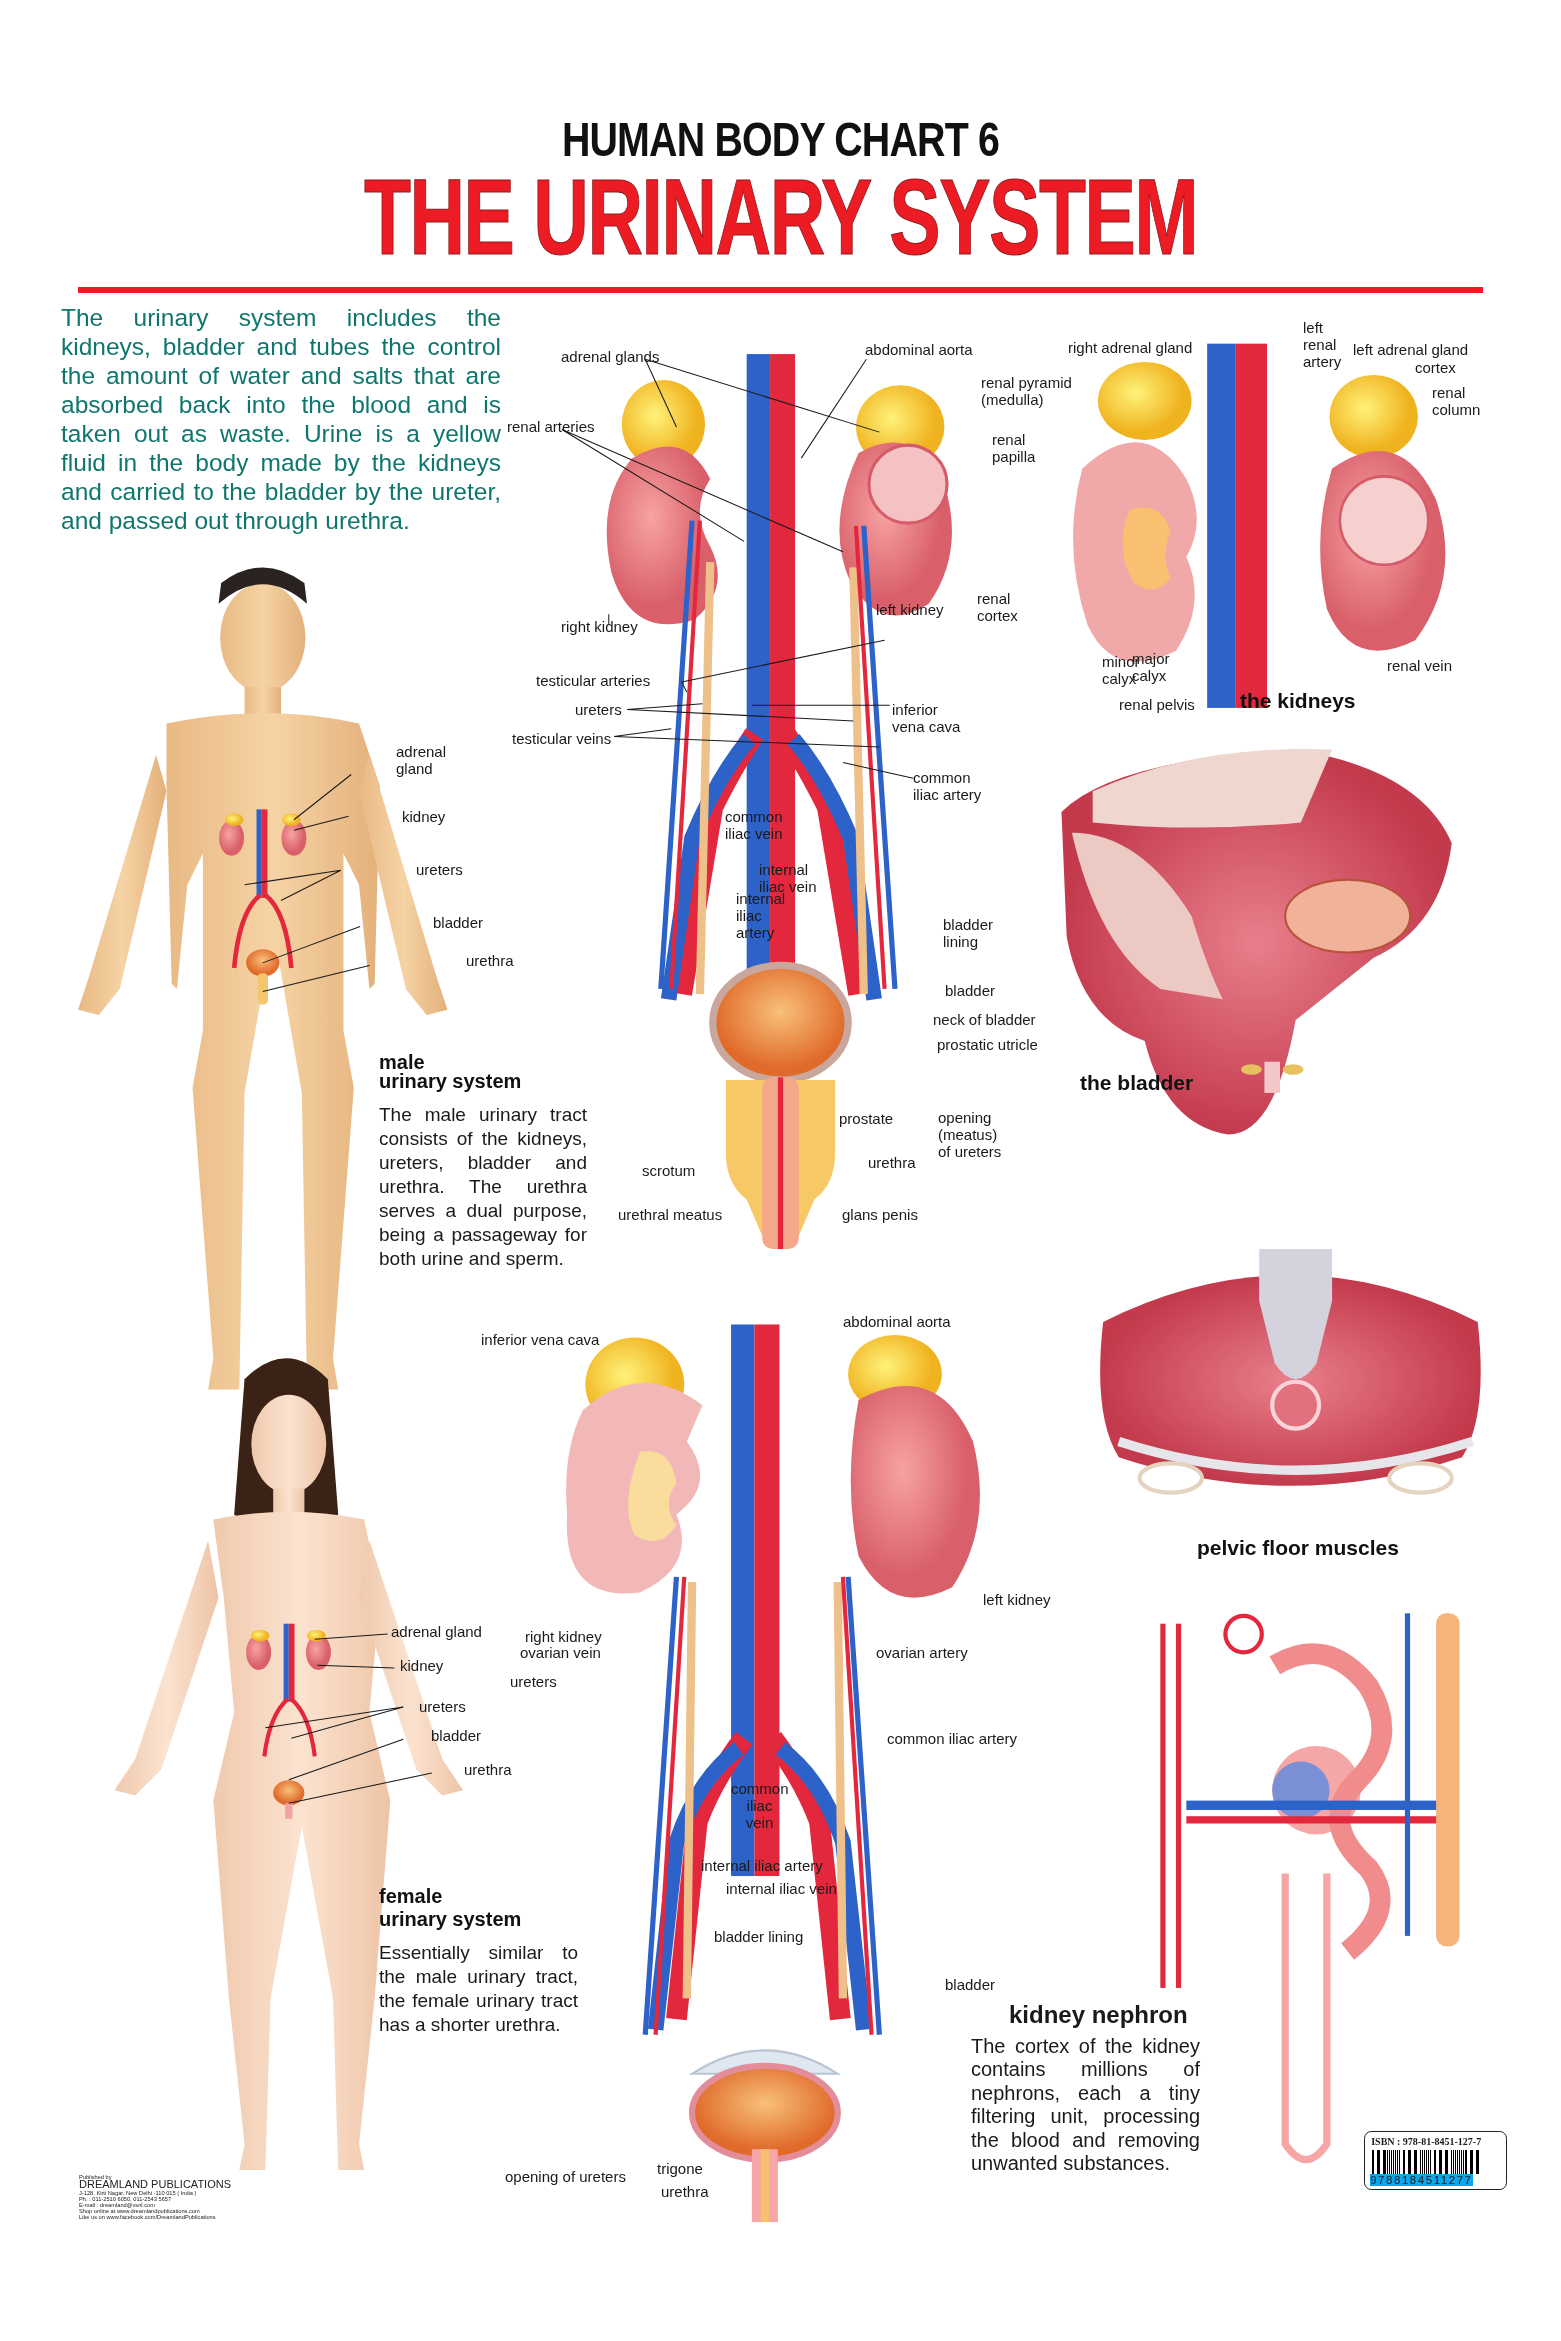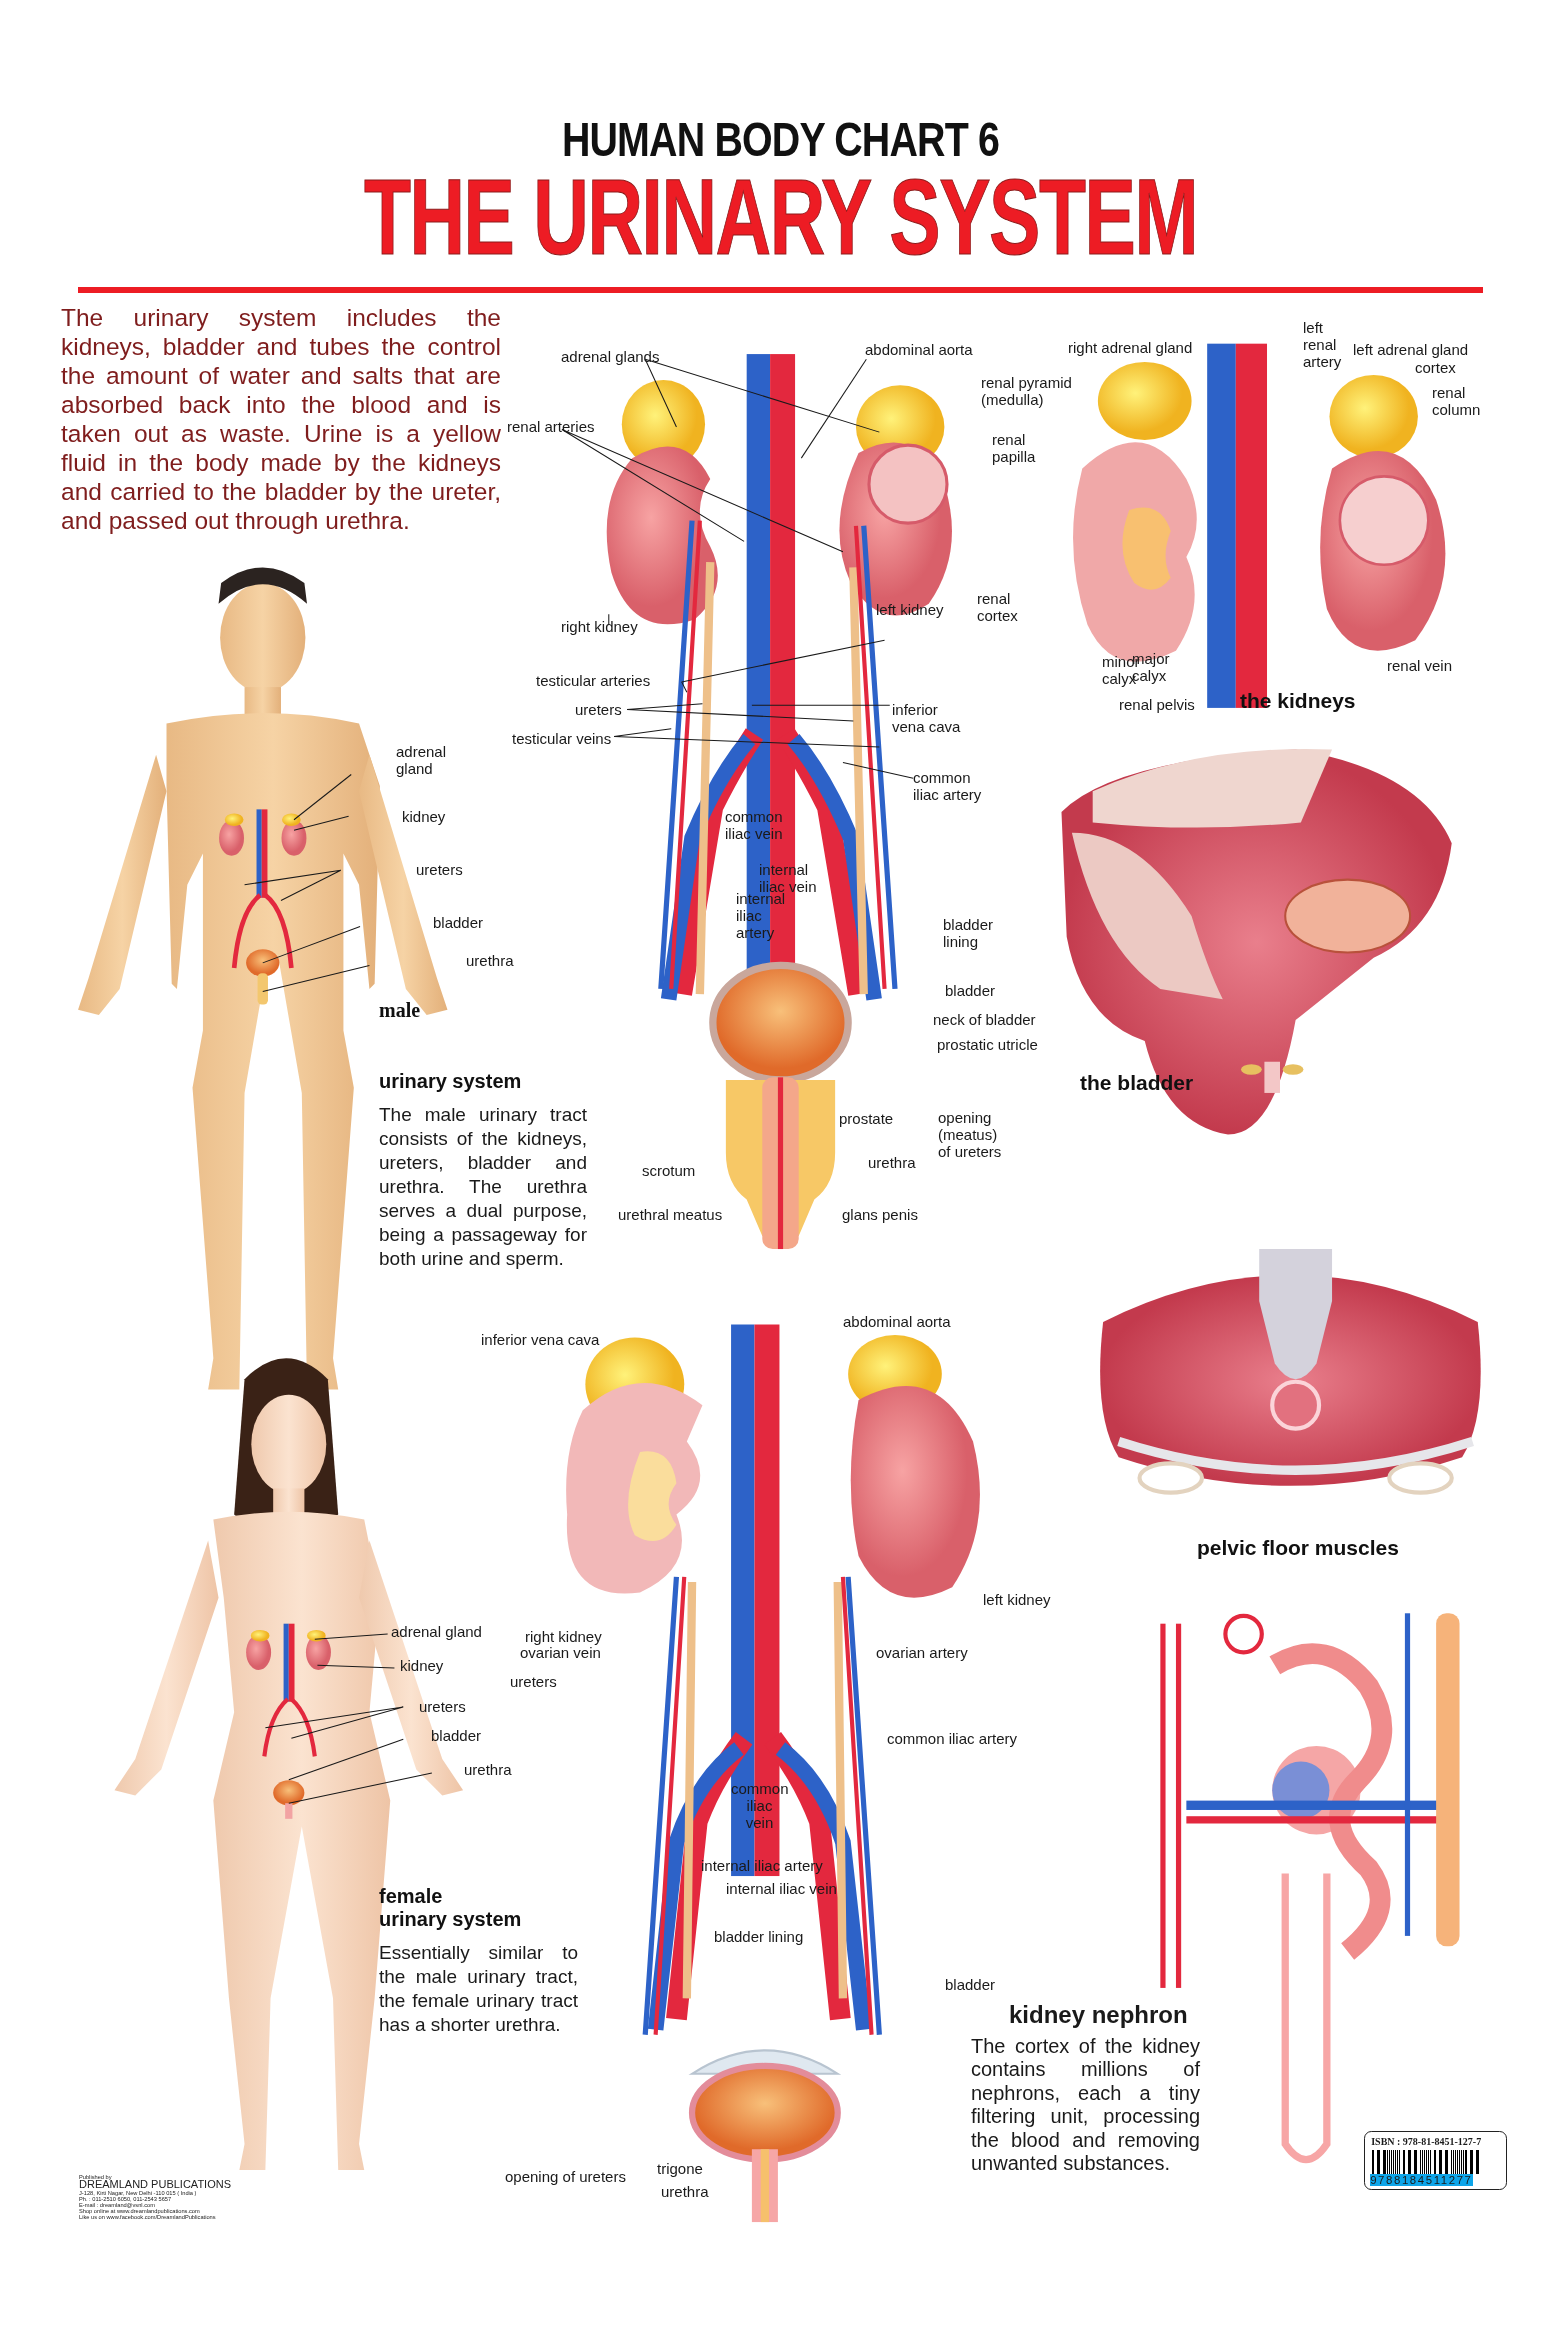--- a/index.html
+++ b/index.html
@@ -1,21 +1,21 @@
 <!DOCTYPE html>
 <html style="font-size:8.3px"><head>
 <meta charset="utf-8">
 <style>
   html,body{margin:0;padding:0;background:#ffffff;}
   body{width:1561px;height:2342px;position:relative;overflow:hidden;font-family:"Liberation Sans",sans-serif;color:#1a1a1a;}
   .abs{position:absolute;}
   .subtitle{left:0;width:1561px;top:112px;text-align:center;font-family:"Liberation Sans",sans-serif;font-weight:bold;font-size:48px;letter-spacing:-1px;transform:scaleX(0.82);transform-origin:center;color:#111;}
   .title{left:0;width:1561px;top:164px;text-align:center;font-weight:bold;font-size:107px;color:#ed1c24;letter-spacing:-2.1px;transform:scaleX(0.72);transform-origin:center;line-height:1;-webkit-text-stroke:1px #8a1a1a;}
   .rule{left:78px;top:287px;width:1405px;height:5.7px;background:#ed1c24;}
-  .intro{left:61px;top:303px;width:440px;font-size:24.5px;line-height:29px;text-align:justify;text-align-last:left;color:#7f1d1d;}
+  .intro{left:61px;top:303px;width:440px;font-size:24.5px;line-height:29px;text-align:justify;text-align-last:left;color:#0f766e;}
   .lbl{font-size:15px;color:#1a1a1a;line-height:17px;white-space:nowrap;}
   .cap{font-weight:bold;font-size:21px;color:#111;}
   .sectitle{font-weight:bold;font-size:20px;line-height:23px;color:#111;}
   .sectext{font-size:19px;line-height:24px;text-align:justify;text-align-last:left;color:#1a1a1a;}
   svg.art{position:absolute;left:0;top:0;}
   .isbn{left:1364px;top:2131px;width:125px;height:57px;border:1.6px solid #222;border-radius:7.3px;background:#fff;padding-left:16px;}
   .isbn .t{position:absolute;left:6.2px;top:4.2px;font-family:"Liberation Serif",serif;font-size:10px;font-weight:bold;}
   .isbn .bars{position:absolute;left:7.3px;top:17.7px;width:109px;height:24px;background:repeating-linear-gradient(90deg,#000 0 1.6px,#fff 1.6px 2.6px,#000 2.6px 3.1px,#fff 3.1px 4.7px,#000 4.7px 5.7px,#fff 5.7px 6.2px);}
   .isbn .n{position:absolute;left:5.2px;top:42px;font-size:11.4px;letter-spacing:1.6px;background:#0ea5e9;}
   .pub{left:79px;top:2174px;font-size:5.7px;line-height:6.2px;color:#222;}
@@ -205,21 +205,21 @@
     <path d="M830 3407 L555 3465"></path>
   </g>
 </svg>
 
 <div class="abs lbl" style="left:396px;top:743px;width:57px;white-space:normal;">adrenal gland</div>
 <div class="abs lbl" style="left:402px;top:808px;">kidney</div>
 <div class="abs lbl" style="left:416px;top:861px;">ureters</div>
 <div class="abs lbl" style="left:433px;top:914px;">bladder</div>
 <div class="abs lbl" style="left:466px;top:952px;">urethra</div>
 
-<div class="abs sectitle" style="left:379px;top:999px;font-family:Liberation Serif, serif;">male</div>
+<div class="abs sectitle" style="left:379px;top:1051px;">male</div>
 <div class="abs sectitle" style="left:379px;top:1070px;">urinary system</div>
 <div class="abs sectext" style="left:379px;top:1103px;width:208px;">The male urinary tract consists of the kidneys, ureters, bladder and urethra. The urethra serves a dual purpose, being a passageway for both urine and sperm.</div>
 
 <div class="abs lbl" style="left:561px;top:348px;">adrenal glands</div>
 <div class="abs lbl" style="left:865px;top:341px;">abdominal aorta</div>
 <div class="abs lbl" style="left:507px;top:418px;">renal arteries</div>
 <div class="abs lbl" style="left:561px;top:618px;">right kidney</div>
 <div class="abs lbl" style="left:876px;top:601px;">left kidney</div>
 <div class="abs lbl" style="left:536px;top:672px;">testicular arteries</div>
 <div class="abs lbl" style="left:575px;top:701px;">ureters</div>

